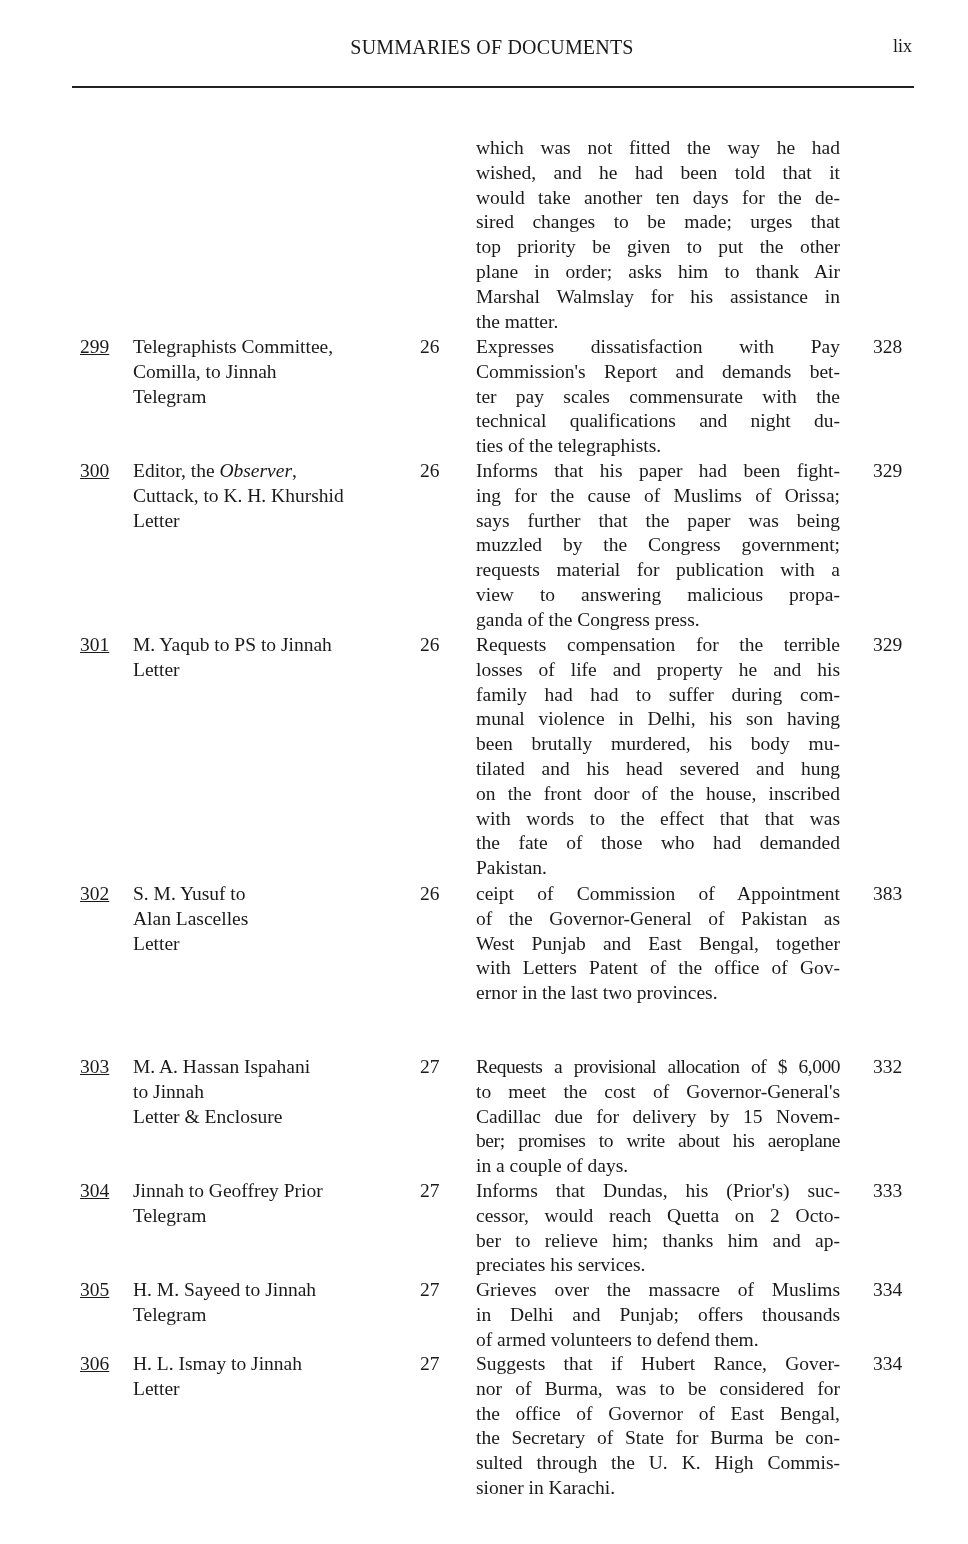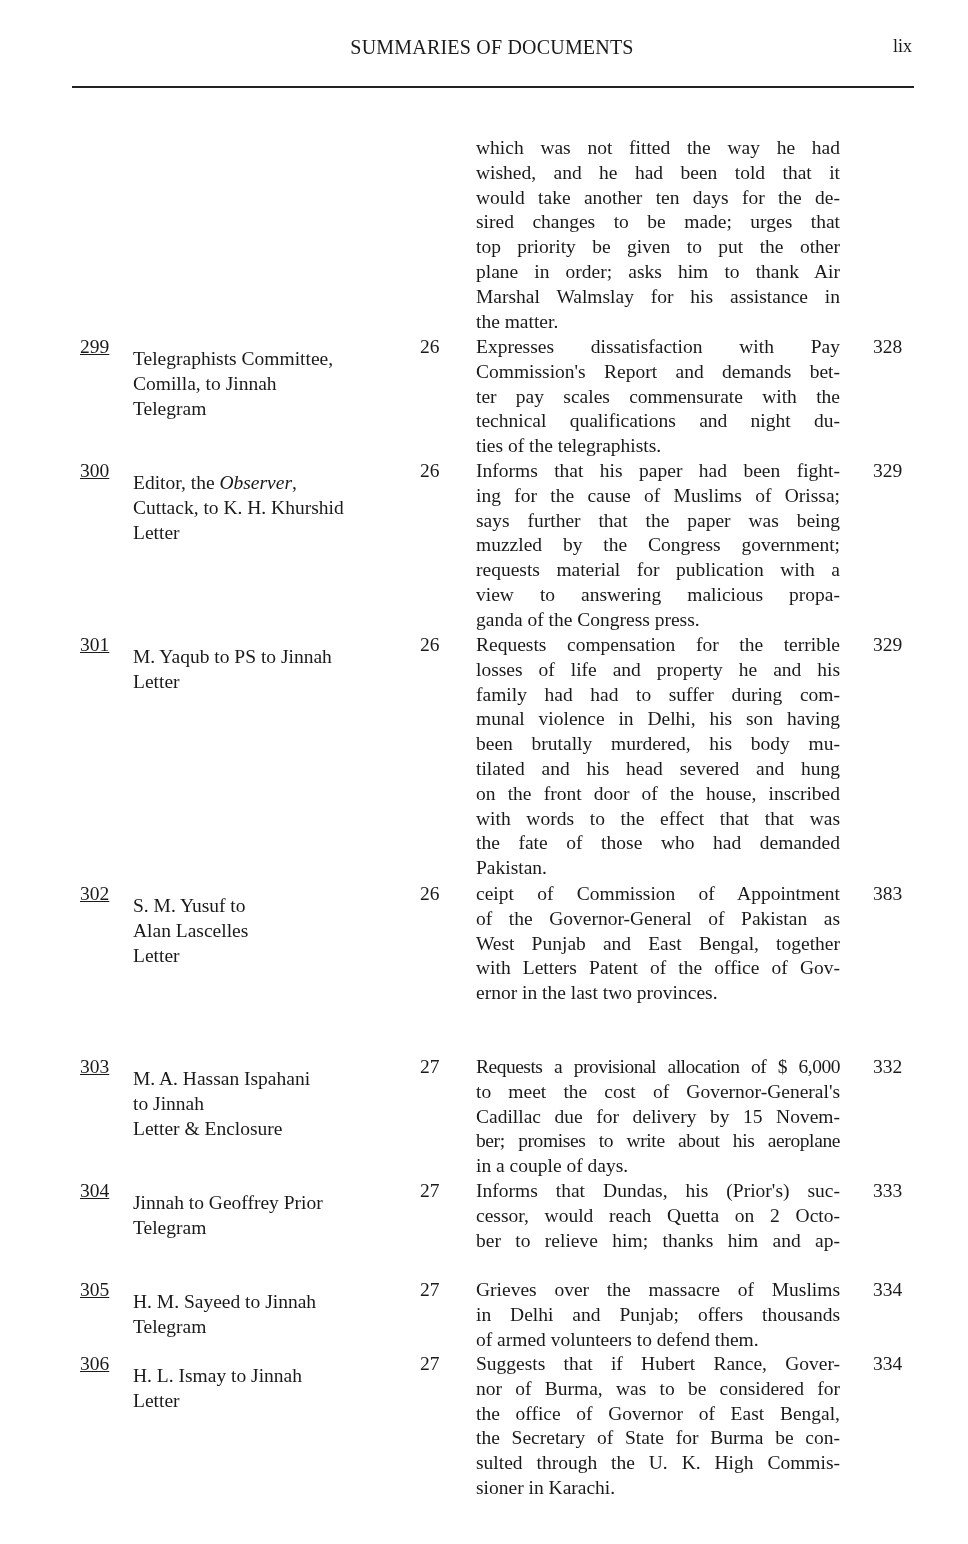--- a/index.html
+++ b/index.html
@@ -4,21 +4,21 @@
 <style>
   html, body { margin: 0; padding: 0; background: #ffffff; }
   body { width: 968px; height: 1544px; position: relative; overflow: hidden;
          font-family: "Liberation Serif", "DejaVu Serif", serif; color: #1a1a1a; }
   .header-title { position: absolute; top: 36px; left: 0; width: 984px; text-align: center;
          font-size: 20px; letter-spacing: 0.2px; }
   .page-number { position: absolute; top: 36px; right: 56px; font-size: 18px; }
   .rule { position: absolute; top: 86px; left: 72px; width: 842px; height: 2px; background: #222; }
   .entry { position: absolute; left: 0; width: 968px; font-size: 19.5px; line-height: 24.8px; }
   .num { position: absolute; left: 80px; width: 40px; text-decoration: underline; }
-  .party { position: absolute; left: 133px; width: 300px; margin-top: 12px; }
+  .party { position: absolute; left: 133px; width: 300px; }
   .date { position: absolute; left: 420px; width: 30px; }
   .summary { position: absolute; left: 476px; width: 364px; }
   .page-ref { position: absolute; left: 873px; width: 40px; }
   .line { display: block; white-space: nowrap; }
   .summary .line { text-align: justify; text-align-last: justify; white-space: normal; }
   .summary .line.last { text-align-last: left; }
   i { }
 </style>
 </head>
 <body>
@@ -141,20 +141,21 @@
     <div class="num">304</div>
     <div class="party">
       <span class="line">Jinnah to Geoffrey Prior</span>
       <span class="line">Telegram</span>
     </div>
     <div class="date">27</div>
     <div class="summary">
       <span class="line">Informs that Dundas, his (Prior's) suc-</span>
       <span class="line">cessor, would reach Quetta on 2 Octo-</span>
       <span class="line">ber to relieve him; thanks him and ap-</span>
+      <span class="line last">preciates his services.</span>
     </div>
     <div class="page-ref">333</div>
   </div>
 
   <div class="entry" style="top:1278px">
     <div class="num">305</div>
     <div class="party">
       <span class="line">H. M. Sayeed to Jinnah</span>
       <span class="line">Telegram</span>
     </div>

